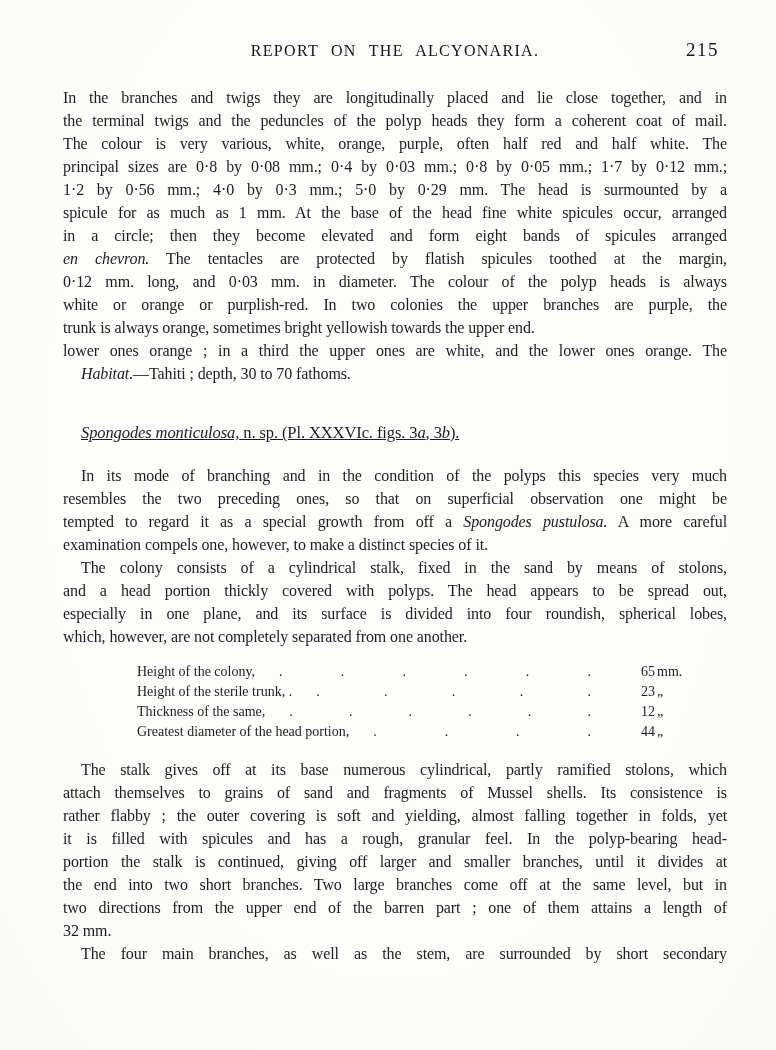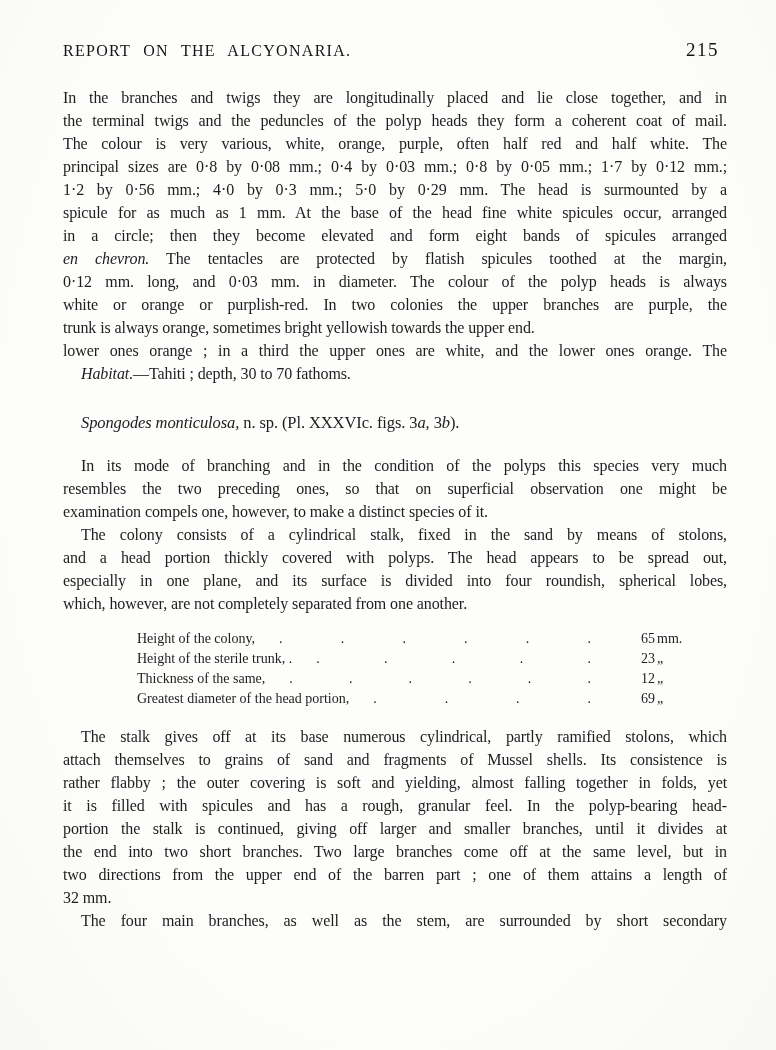--- a/index.html
+++ b/index.html
@@ -11,20 +11,21 @@
   }
   .page {
     width: 776px; height: 1050px;
     padding: 42px 49px 0 63px;
     background: radial-gradient(ellipse at 50% 42%, #fdfdfc 62%, #f8f8f5 100%);
     color: #1c1c1c;
     position: relative;
   }
   .running-head {
     position: relative;
+    text-align: center;
     height: 20px;
     font-size: 16px;
     letter-spacing: 1.3px;
     word-spacing: 7px;
     color: #141414;
   }
   .page-number {
     position: absolute;
     right: 8px; top: -3px;
     font-size: 19px;
@@ -39,21 +40,21 @@
     color: #1d1d1d;
   }
   .block { }
   .line {
     text-align: justify;
     text-align-last: justify;
     text-justify: inter-word;
   }
   .line.flush { text-align-last: left; }
   .indent .line:first-child { text-indent: 18px; }
-  .heading { margin: 26px 0 20px 0; font-size: 16.5px; }
+  .heading { margin: 36px 0 20px 0; font-size: 16.5px; text-decoration: underline; }
   i { font-style: italic; }
   .mtable {
     margin: 14px 0 16px 74px;
     width: 560px;
     font-size: 14px;
     line-height: 20px;
     letter-spacing: 0;
   }
   .mrow { display: flex; align-items: baseline; }
   .mlabel { white-space: pre; }
@@ -94,20 +95,21 @@
         </div>
         <div class="block paragraph indent">
           <div class="line flush"><i>Habitat.</i><span>—Tahiti ; depth, 30 to 70 fathoms.</span></div>
         </div>
         <div class="block heading indent">
           <div class="line flush"><i>Spongodes monticulosa,</i><span> n. sp. (Pl. XXXVIc. figs. 3</span><i>a</i><span>, 3</span><i>b</i><span>).</span></div>
         </div>
         <div class="block paragraph indent">
           <div class="line"><span>In its mode of branching and in the condition of the polyps this species very much</span></div>
           <div class="line"><span>resembles the two preceding ones, so that on superficial observation one might be</span></div>
+          <div class="line"><span>tempted to regard it as a special growth from off a </span><i>Spongodes pustulosa.</i><span> A more careful</span></div>
           <div class="line flush"><span>examination compels one, however, to make a distinct species of it.</span></div>
         </div>
         <div class="block paragraph indent">
           <div class="line"><span>The colony consists of a cylindrical stalk, fixed in the sand by means of stolons,</span></div>
           <div class="line"><span>and a head portion thickly covered with polyps. The head appears to be spread out,</span></div>
           <div class="line"><span>especially in one plane, and its surface is divided into four roundish, spherical lobes,</span></div>
           <div class="line flush"><span>which, however, are not completely separated from one another.</span></div>
         </div>
         <div class="mtable">
           <div class="mrow">
@@ -149,21 +151,21 @@
             <span class="munit">„</span>
           </div>
           <div class="mrow">
             <span class="mlabel">Greatest diameter of the head portion,</span>
             <span class="mdots">
               <span class="mdot">.</span>
               <span class="mdot">.</span>
               <span class="mdot">.</span>
               <span class="mdot">.</span>
             </span>
-            <span class="mvalue">69</span>
+            <span class="mvalue">44</span>
             <span class="munit">„</span>
           </div>
         </div>
         <div class="block paragraph indent">
           <div class="line"><span>The stalk gives off at its base numerous cylindrical, partly ramified stolons, which</span></div>
           <div class="line"><span>attach themselves to grains of sand and fragments of Mussel shells. Its consistence is</span></div>
           <div class="line"><span>rather flabby ; the outer covering is soft and yielding, almost falling together in folds, yet</span></div>
           <div class="line"><span>it is filled with spicules and has a rough, granular feel. In the polyp-bearing head-</span></div>
           <div class="line"><span>portion the stalk is continued, giving off larger and smaller branches, until it divides at</span></div>
           <div class="line"><span>the end into two short branches. Two large branches come off at the same level, but in</span></div>

